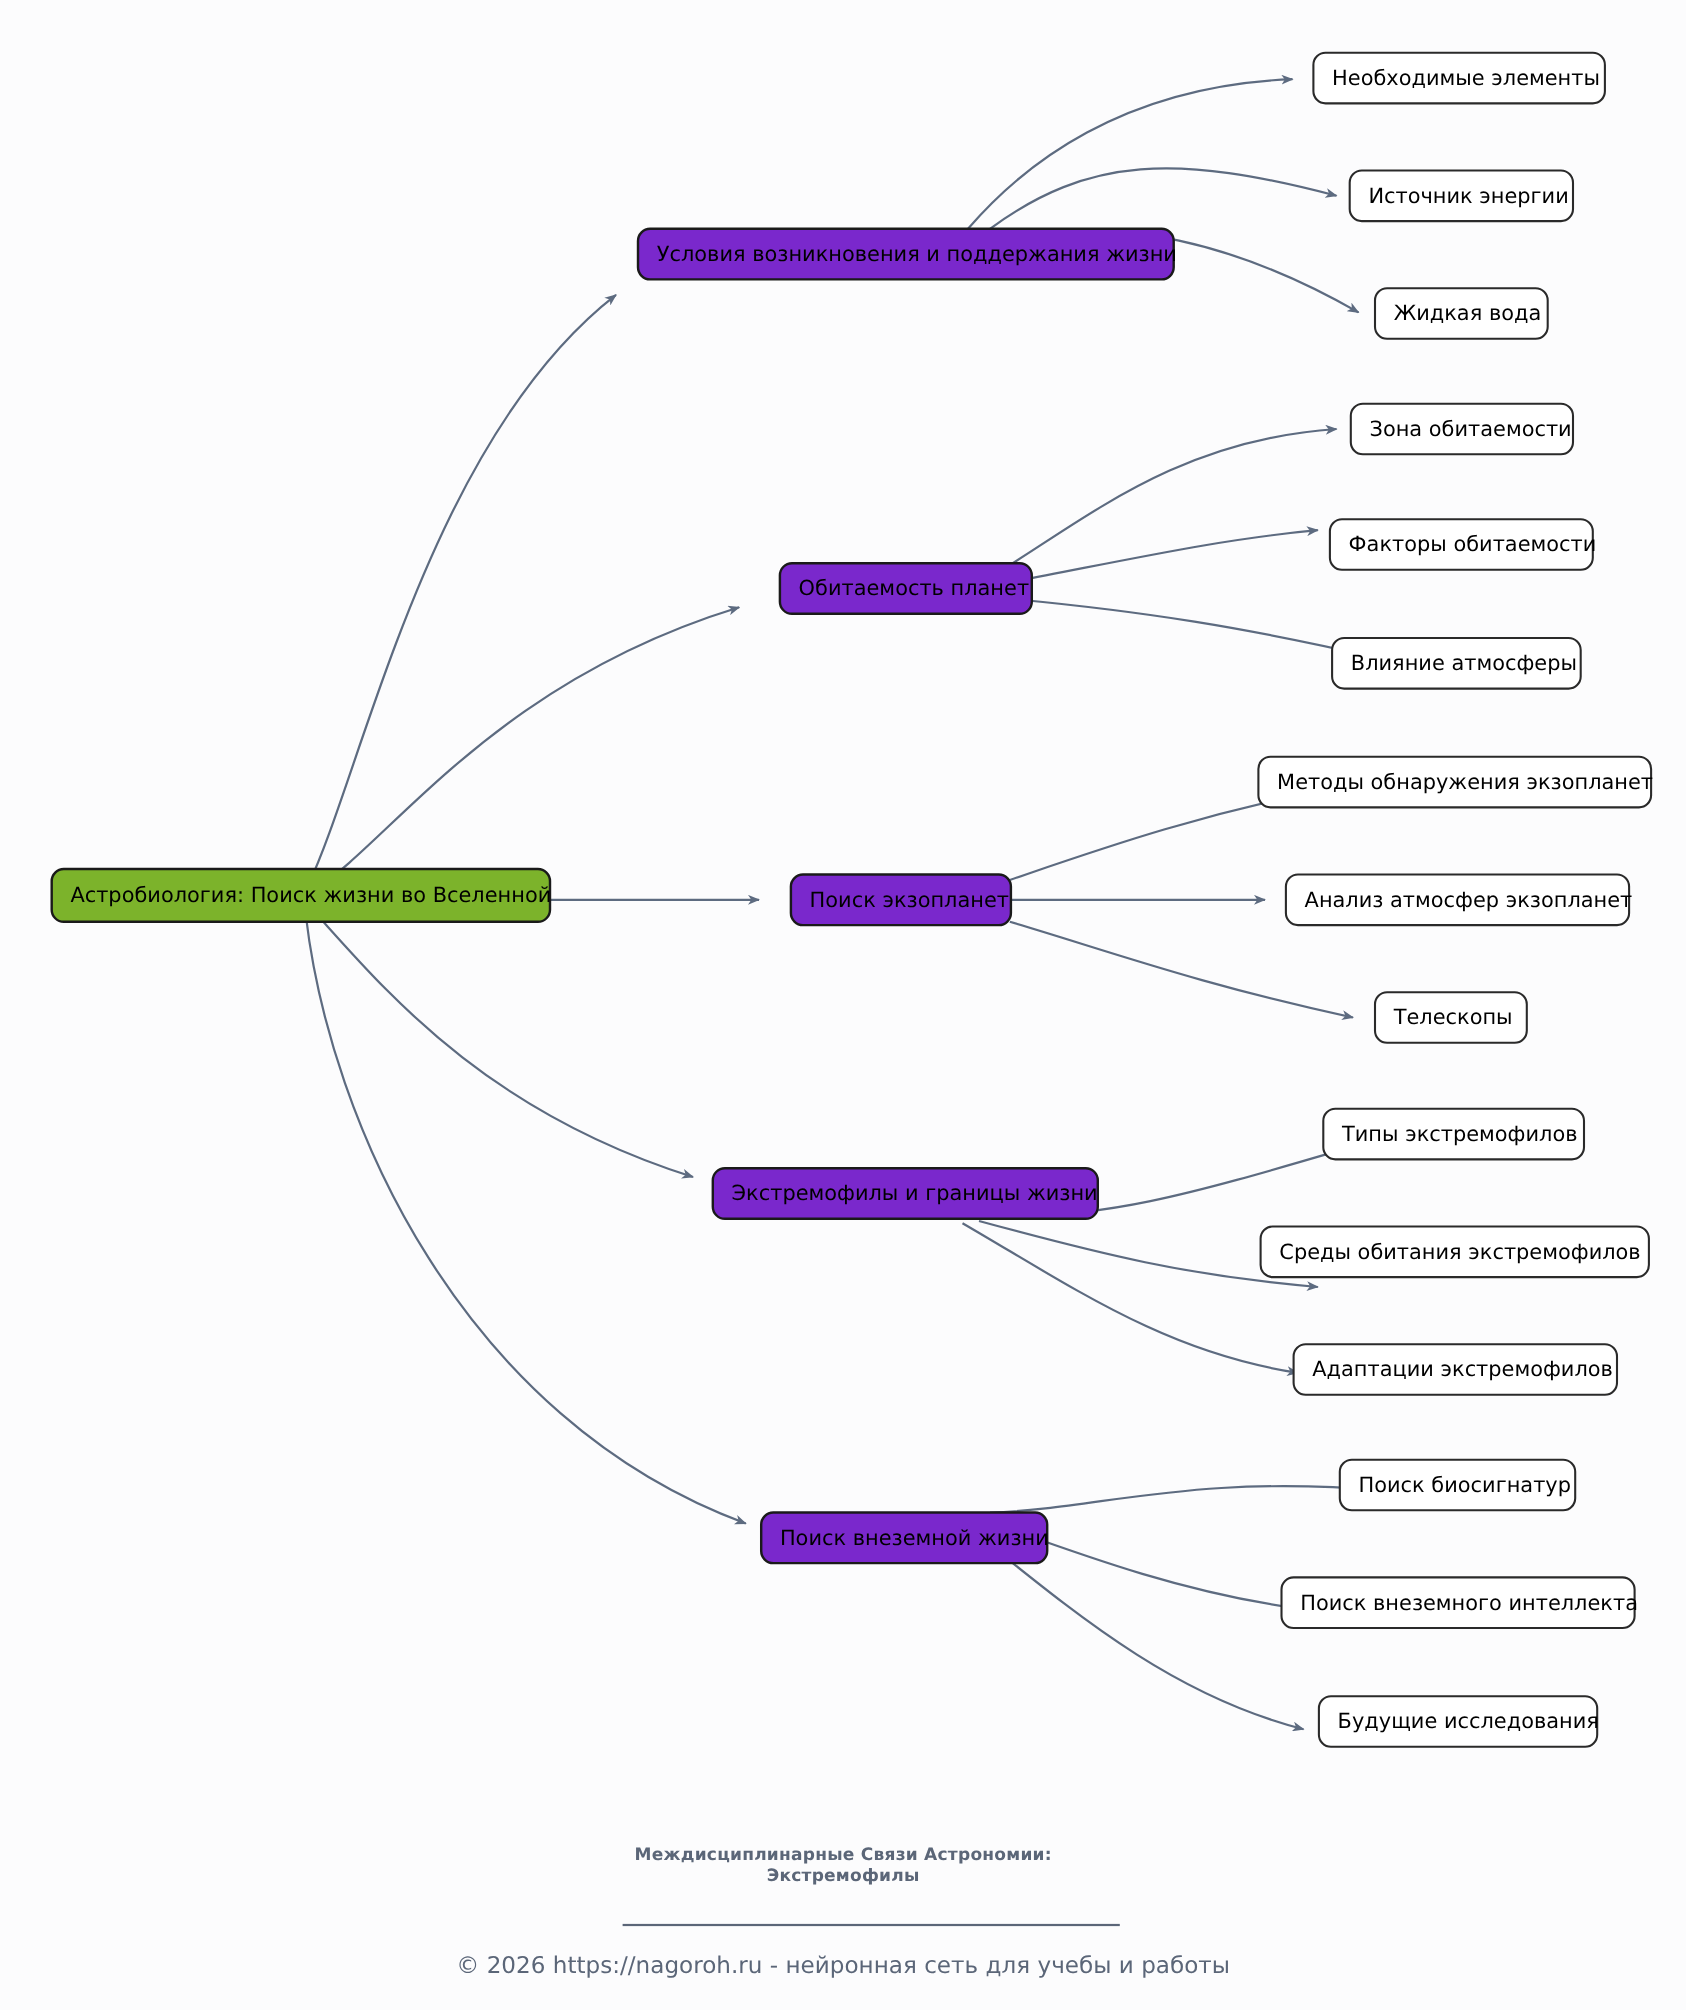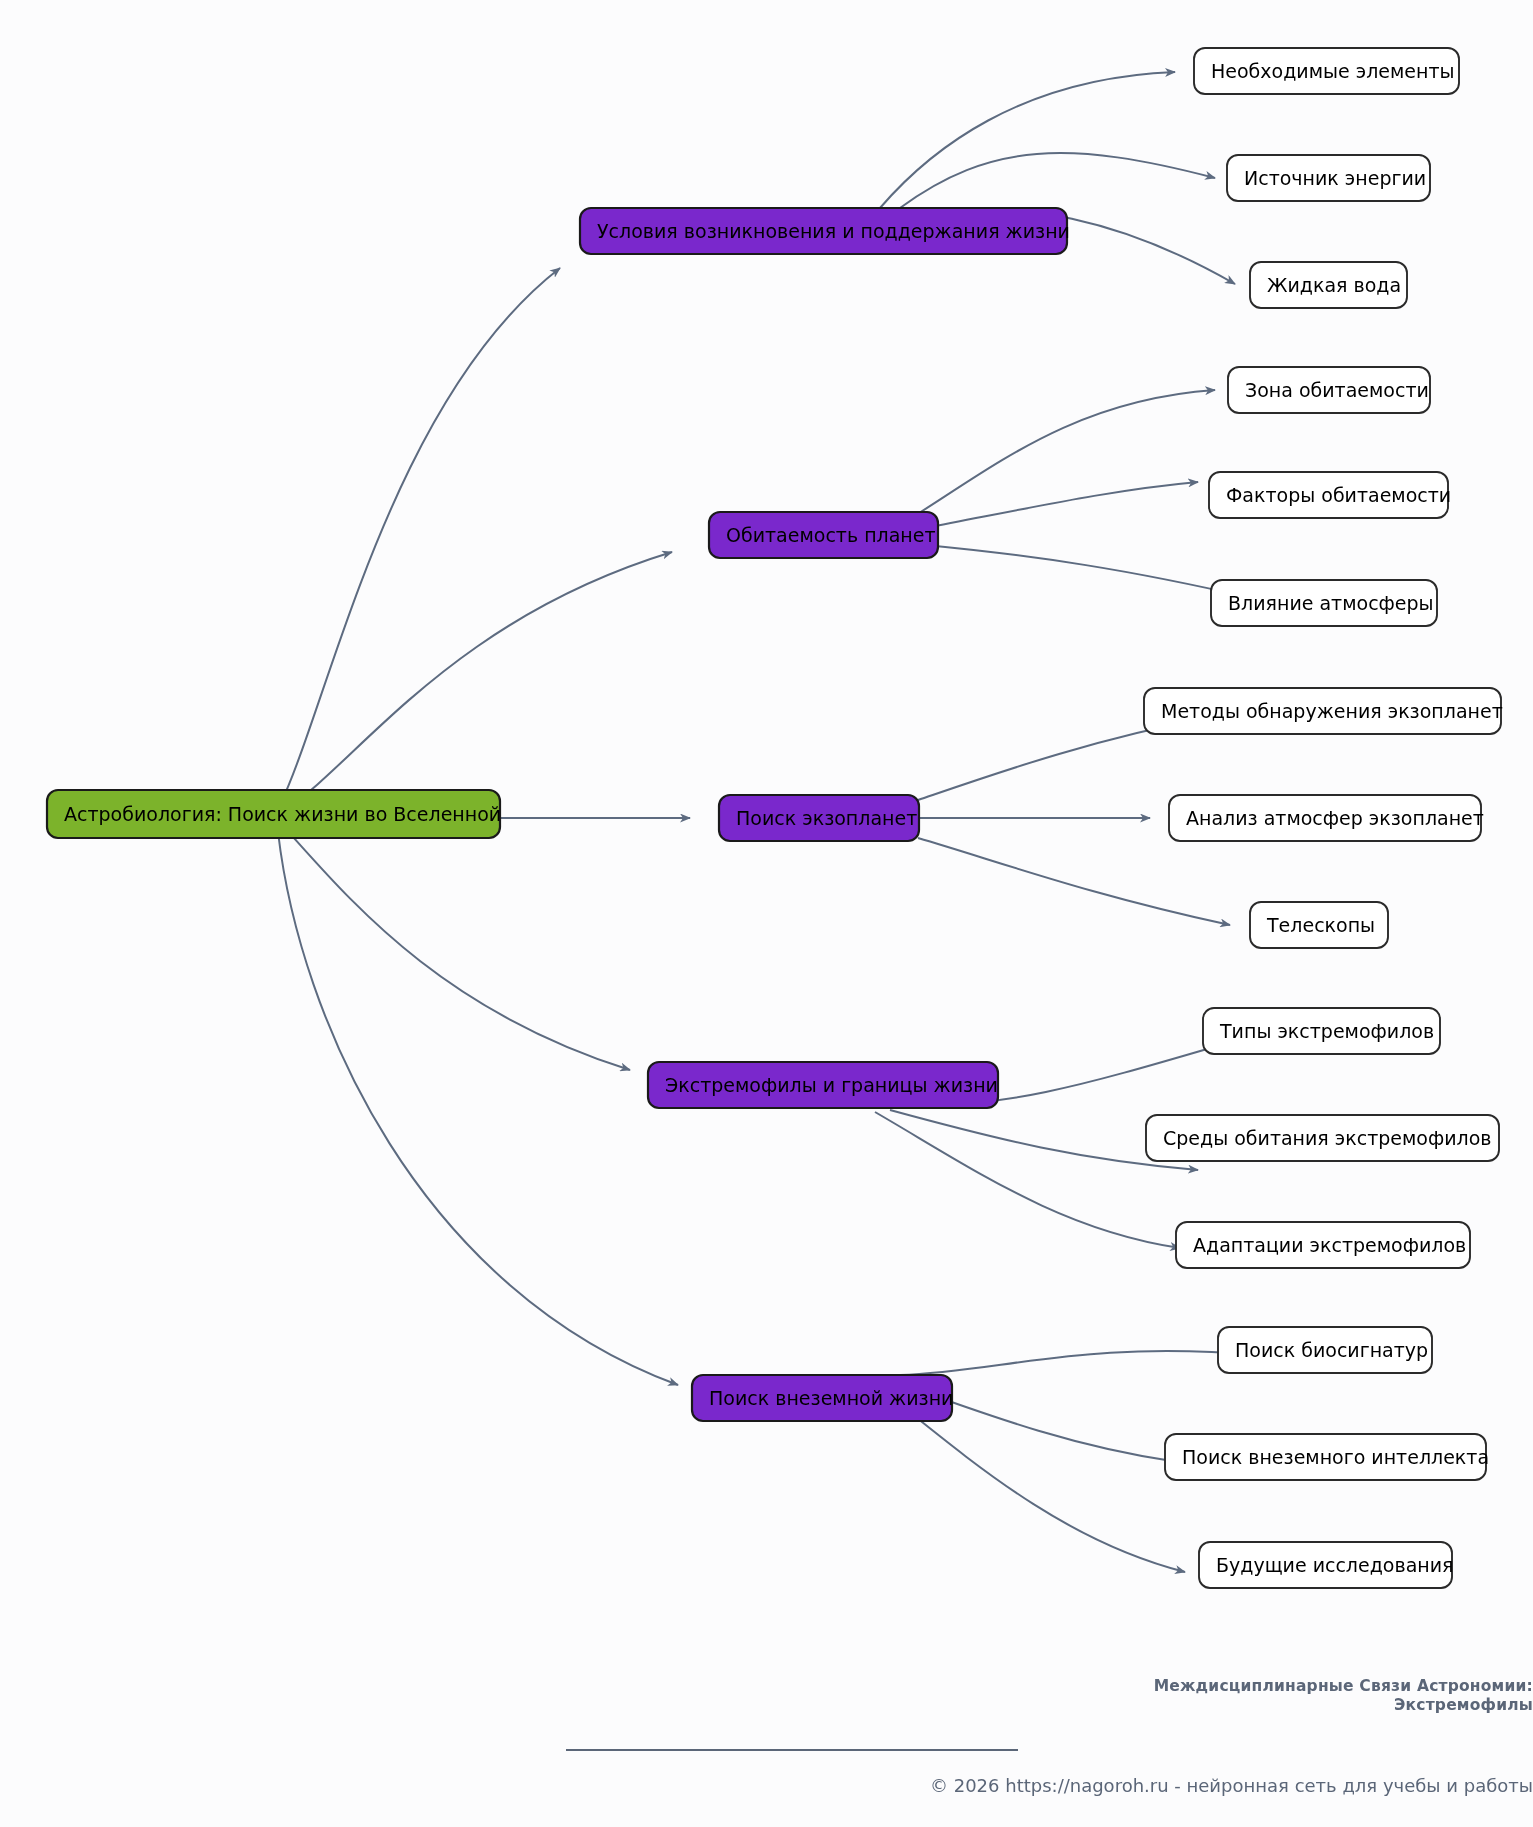--- a/index.html
+++ b/index.html
@@ -52,41 +52,41 @@
   .node-text-leaf {
     fill: #000000;
     font-family: "DejaVu Sans", "Liberation Sans", sans-serif;
     font-size: 19px;
     dominant-baseline: middle;
   }
   .footer-block {
     position: absolute;
     left: 0;
     width: 1533px;
-    text-align: right;
+    text-align: center;
   }
   #footer-title {
     top: 1677px;
     font-size: 15.5px;
     font-weight: bold;
     color: #5b6678;
     line-height: 1.25;
     letter-spacing: 0.2px;
   }
   #footer-rule {
     position: absolute;
     top: 1749px;
     left: 566px;
     width: 452px;
     height: 0;
     border-top: 2px solid #5b6678;
   }
   #footer-credit {
     top: 1775px;
-    font-size: 18px;
+    font-size: 21px;
     color: #5b6678;
   }
 </style>
 </head>
 <body>
 
 <svg id="mindmap-canvas" viewBox="0 0 1533 1827" xmlns="http://www.w3.org/2000/svg">
   <defs>
     <marker id="arrowhead" markerWidth="11" markerHeight="9" refX="10" refY="4.5" orient="auto" markerUnits="userSpaceOnUse">
       <path d="M0,0 L11,4.5 L0,9 L3,4.5 Z" fill="#5d6b80"></path>

